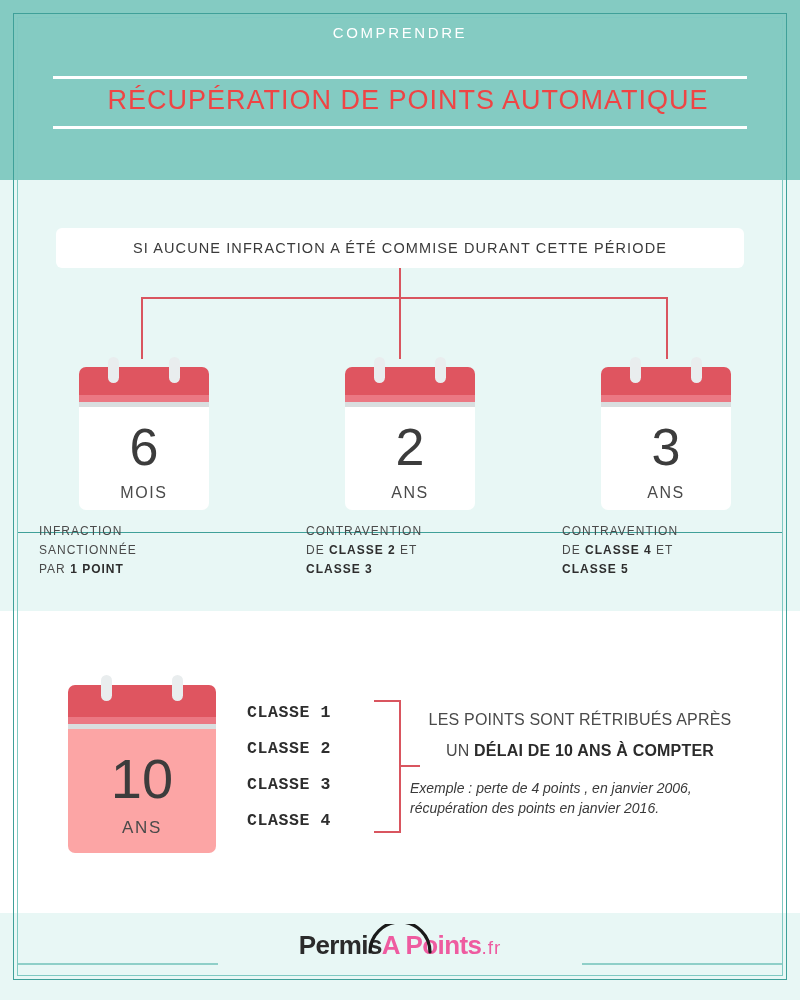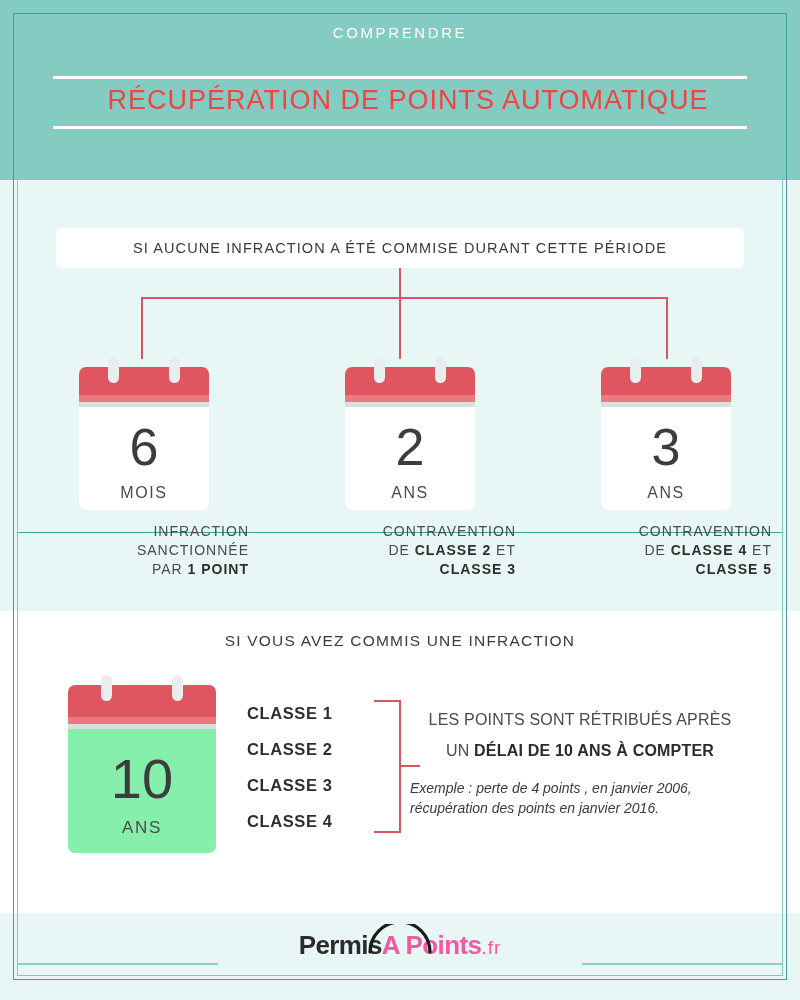--- a/index.html
+++ b/index.html
@@ -122,54 +122,54 @@
   .cal-sm .ring.a { left:29px; }
   .cal-sm .ring.b { left:90px; }
 
   #cal1 { left:79px;  top:367px; }
   #cal2 { left:345px; top:367px; }
   #cal3 { left:601px; top:367px; }
 
   
   .cap {
     position:absolute; width:210px;
-    text-align:right; color:#4A4A4A;
-    font-size:14px; letter-spacing:1.0px; line-height:19px;
+    text-align:left; color:#4A4A4A;
+    font-size:12px; letter-spacing:1.0px; line-height:19px;
     z-index:4;
   }
   .cap b { color:#2E2E2E; font-weight:700; }
   #cap1 { left:39px;  top:522px; }
   #cap2 { left:306px; top:522px; }
   #cap3 { left:562px; top:522px; }
 
   
   .sub-title {
     position:absolute; left:0; top:632px; width:800px;
     text-align:center; color:#3A3A3A;
     font-size:15.5px; letter-spacing:1.2px;
   }
 
   .cal-lg { width:148px; height:168px; left:68px; top:685px; }
-  .cal-lg .body { background:#86efac; }
+  .cal-lg .body { background:#fca5a5; }
   .cal-lg .num  { font-size:56px; margin-top:4px; }
   .cal-lg .unit { font-size:17px; margin-top:12px; }
   .cal-lg .ring.a { left:33px; }
   .cal-lg .ring.b { left:104px; }
   .cal-lg .topband { height:32px; }
   .cal-lg .pinkstrip { top:32px; }
   .cal-lg .graystrip { top:39px; }
   .cal-lg .body { top:44px; }
 
   .class-list {
     position:absolute; left:247px; top:695px;
     width:130px;
   }
   .class-list .ci {
     height:36px; line-height:36px;
-    color:#2E2E2E; font-size:16.5px; font-weight:700; letter-spacing:0.6px;
+    color:#2E2E2E; font-size:16.5px; font-weight:700; letter-spacing:0.6px;font-family:Liberation Mono, monospace;
   }
 
   
   .bk { position:absolute; background:#D9555F; }
   .bk-v    { left:399px; top:700px; width:2px;  height:133px; }
   .bk-t    { left:374px; top:700px; width:27px; height:2px; }
   .bk-b    { left:374px; top:831px; width:27px; height:2px; }
   .bk-tick { left:399px; top:765px; width:21px; height:2px; }
 
   .note {
@@ -288,21 +288,20 @@
     <div><span>DE </span><b>CLASSE 2</b><span> ET</span></div>
     <div><b>CLASSE 3</b></div>
   </div>
 
   <div class="cap" id="cap3">
     <div>CONTRAVENTION</div>
     <div><span>DE </span><b>CLASSE 4</b><span> ET</span></div>
     <div><b>CLASSE 5</b></div>
   </div>
 
-  <div class="sub-title">SI VOUS AVEZ COMMIS UNE INFRACTION</div>
 
   <div class="cal cal-lg">
     <div class="ring a"></div>
     <div class="ring b"></div>
     <div class="topband"></div>
     <div class="pinkstrip"></div>
     <div class="graystrip"></div>
     <div class="body">
       <div class="num">10</div>
       <div class="unit">ANS</div>

